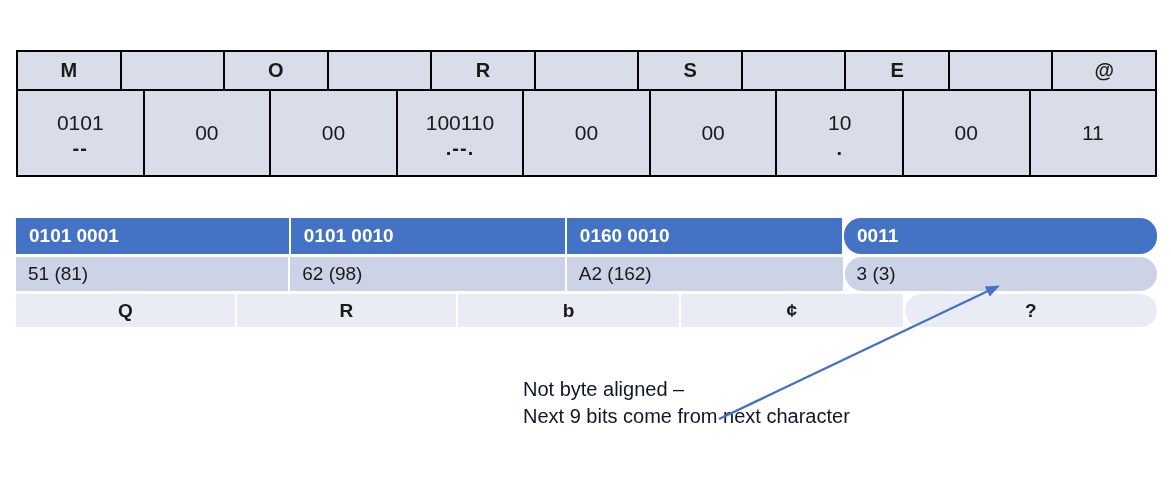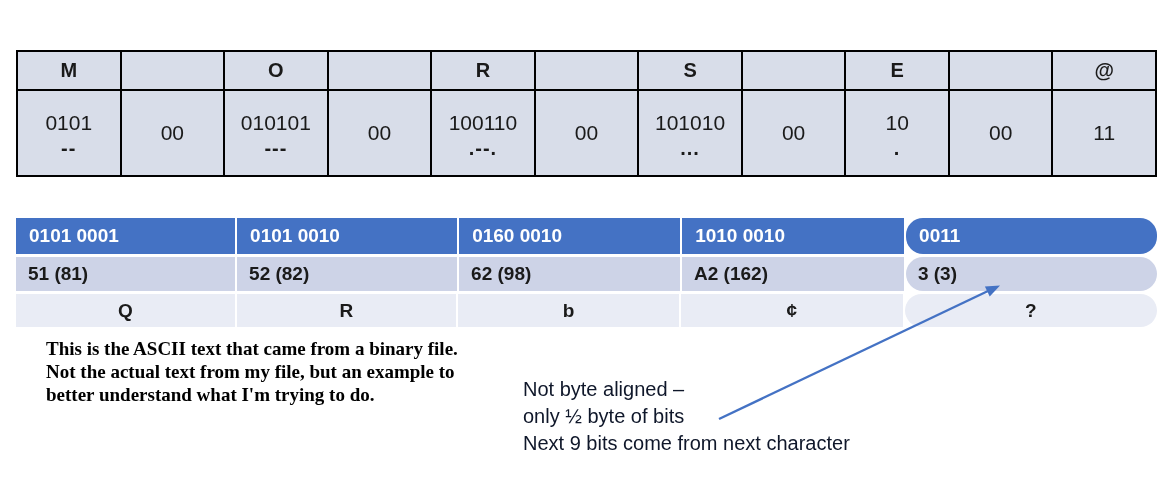--- a/index.html
+++ b/index.html
@@ -22,21 +22,21 @@
   .t1-head{height:37px;border-bottom:2px solid var(--table1-border,#000);}
   .t1-head > div{display:flex;align-items:center;justify-content:center;font-weight:bold;font-size:20px;}
   .t1-body{height:84px;}
   .t1-body > div{display:flex;flex-direction:column;align-items:center;justify-content:center;}
   .t1 .bits{font-size:21px;line-height:28px;}
   .t1 .morse{font-size:20px;line-height:20px;font-weight:bold;letter-spacing:1px;margin-top:1px;}
 
   
   .t2{position:absolute;left:16px;top:218px;width:1141px;}
   .t2-row{display:flex;gap:2px;margin-bottom:3px;}
-  .t2-row > div{box-sizing:border-box;min-width:0;font-weight:bold;}
+  .t2-row > div{box-sizing:border-box;min-width:0;}
   .c1{flex:220 1 0;} .c2{flex:221 1 0;} .c3{flex:222 1 0;} .c4{flex:223 1 0;} .c5{flex:254 1 0;border-radius:17px;}
   .t2-head > div{
     height:36px;background:var(--table2-header-bg,#4472c4);color:var(--table2-header-text,#fff);
     font-weight:bold;font-size:19px;display:flex;align-items:center;padding-left:13px;
   }
   .t2-mid > div{
     height:34px;background:var(--table2-row2-bg,#cdd3e7);
     font-size:19px;display:flex;align-items:center;padding-left:12px;
   }
   .t2-bot{margin-bottom:0;margin-top:1px;}
@@ -83,38 +83,30 @@
     <div class="t1-row t1-body">
       <div>
         <div class="bits">0101</div>
         <div class="morse">--</div>
       </div>
       <div>
         <div class="bits">00</div>
         <div class="morse"></div>
       </div>
       <div>
-        <div class="bits">010101</div>
-        <div class="morse">---</div>
-      </div>
-      <div>
         <div class="bits">00</div>
         <div class="morse"></div>
       </div>
       <div>
         <div class="bits">100110</div>
         <div class="morse">.--.</div>
       </div>
       <div>
         <div class="bits">00</div>
         <div class="morse"></div>
-      </div>
-      <div>
-        <div class="bits">101010</div>
-        <div class="morse">...</div>
       </div>
       <div>
         <div class="bits">00</div>
         <div class="morse"></div>
       </div>
       <div>
         <div class="bits">10</div>
         <div class="morse">.</div>
       </div>
       <div>
@@ -126,48 +118,40 @@
         <div class="morse"></div>
       </div>
     </div>
   </div>
 
   <div class="t2">
     <div class="t2-row t2-head">
       <div class="c1">0101 0001</div>
       <div class="c2">0101 0010</div>
       <div class="c3">0160 0010</div>
-      <div class="c4">1010 0010</div>
       <div class="c5">0011</div>
     </div>
     <div class="t2-row t2-mid">
       <div class="c1">51 (81)</div>
-      <div class="c2">52 (82)</div>
       <div class="c3">62 (98)</div>
       <div class="c4">A2 (162)</div>
       <div class="c5">3 (3)</div>
     </div>
     <div class="t2-row t2-bot">
       <div class="c1">Q</div>
       <div class="c2">R</div>
       <div class="c3">b</div>
       <div class="c4">¢</div>
       <div class="c5">?</div>
     </div>
   </div>
 
-  <div class="note-serif">
-    <div>This is the ASCII text that came from a binary file.</div>
-    <div>Not the actual text from my file, but an example to</div>
-    <div>better understand what I'm trying to do.</div>
-  </div>
 
   <div class="note-sans">
     <div>Not byte aligned –</div>
-    <div>only ½ byte of bits</div>
     <div>Next 9 bits come from next character</div>
   </div>
 
   <svg class="arrow-svg" viewBox="0 0 1171 482" xmlns="http://www.w3.org/2000/svg">
     <line x1="719" y1="419" x2="988" y2="291"></line>
     <polygon points="1000,285.5 989.7,296.5 984.9,286.5"></polygon>
   </svg>
 
 </div>
 

